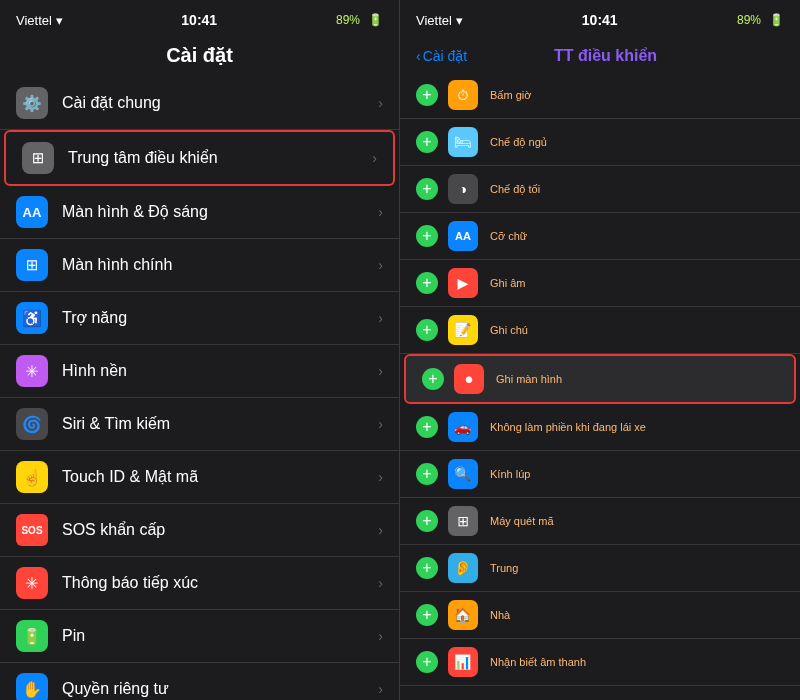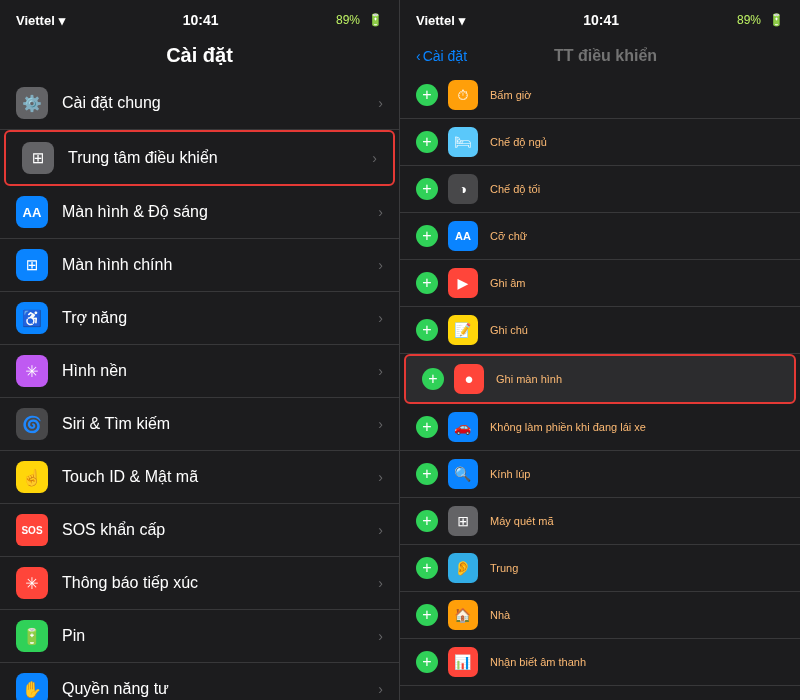--- a/index.html
+++ b/index.html
@@ -24,21 +24,21 @@
 
     .status-bar {
       display: flex;
       justify-content: space-between;
       align-items: center;
       padding: 8px 16px 4px;
       height: 36px;
     }
     .status-left {
       font-size: 13px;
-      font-weight: 700;
+      font-weight: 400;
       color: #fff;
       display: flex;
       align-items: center;
       gap: 4px;
     }
     .status-center {
       font-size: 14px;
       font-weight: 600;
       color: #fff;
     }
@@ -122,21 +122,21 @@
       display: flex;
       align-items: center;
       gap: 2px;
       cursor: pointer;
     }
     .right-header .right-title {
       flex: 1;
       text-align: center;
       font-size: 16px;
       font-weight: 700;
-      color: #737373;
+      color: #8b5cf6;
       margin-right: 40px;
     }
 
     .section-header {
       font-size: 12px;
       color: #8e8e93;
       padding: 8px 16px 4px;
       text-transform: uppercase;
       letter-spacing: 0.5px;
     }
@@ -305,21 +305,21 @@
         <span style="font-size:16px;">🔋</span>
       </div>
       <span class="item-label">Pin</span>
       <span class="chevron">›</span>
     </div>
 
     <div class="settings-item">
       <div class="icon-wrapper" style="background:#0a84ff;">
         <span style="font-size:16px; color:#fff;">✋</span>
       </div>
-      <span class="item-label">Quyền năng tư</span>
+      <span class="item-label">Quyền riêng tư</span>
       <span class="chevron">›</span>
     </div>
 
   </div>
 </div>
 
 <div class="right-panel">
 
   <div class="status-bar">
     <div class="status-left">

